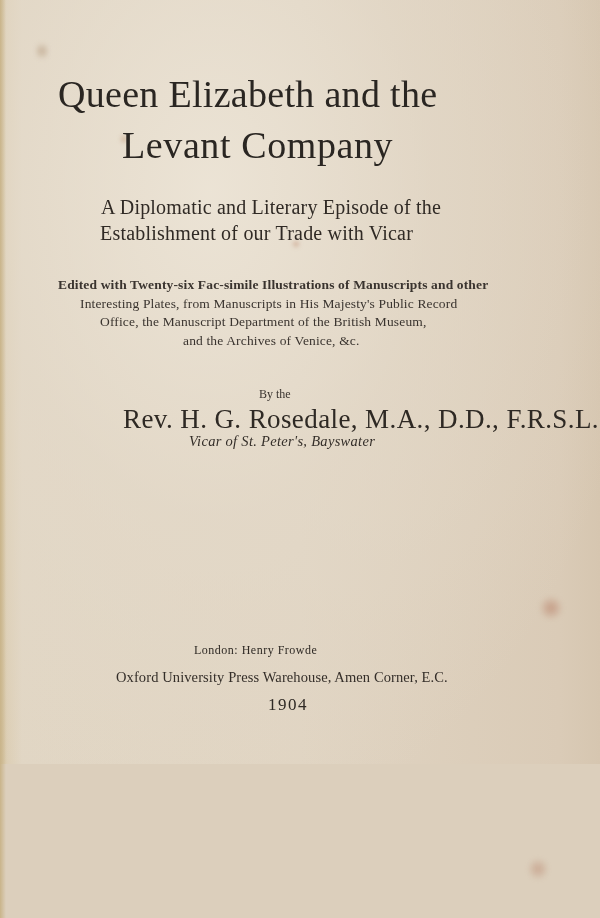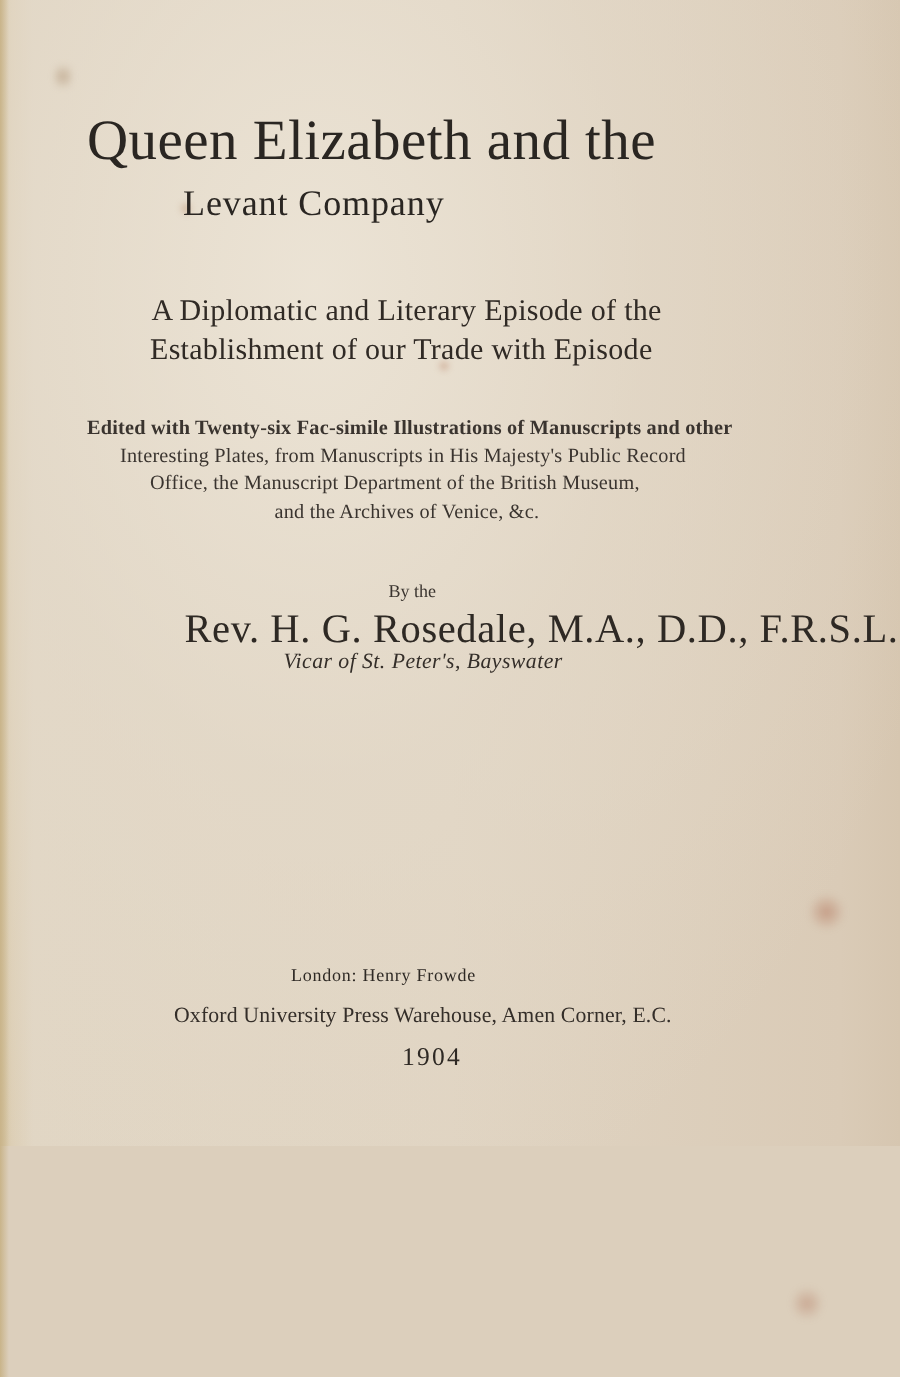--- a/index.html
+++ b/index.html
@@ -46,21 +46,21 @@
       text-align: center;
     }
     .title-1 {
       left: 58px; top: 72px;
       font-size: 38px;
       letter-spacing: 0.3px;
       color: #2a2622;
     }
     .title-2 {
       left: 122px; top: 123px;
-      font-size: 24px;
+      font-size: 38px;
       letter-spacing: 0.6px;
       color: #2a2622;
     }
     .subtitle {
       font-size: 20px;
       letter-spacing: 0.2px;
       color: #302a25;
     }
     .subtitle-1 { left: 101px; top: 196px; }
     .subtitle-2 { left: 100px; top: 222px; }
@@ -121,21 +121,21 @@
   <div class="stain stain-1"></div>
   <div class="stain stain-2"></div>
   <div class="stain stain-3"></div>
   <div class="stain stain-4"></div>
   <div class="stain stain-5"></div>
 
   <div class="line title-1">Queen Elizabeth and the</div>
   <div class="line title-2">Levant Company</div>
 
   <div class="line subtitle subtitle-1">A Diplomatic and Literary Episode of the</div>
-  <div class="line subtitle subtitle-2">Establishment of our Trade with Episode</div>
+  <div class="line subtitle subtitle-2">Establishment of our Trade with Vicar</div>
 
   <div class="line edited edited-1">Edited with Twenty-six Fac-simile Illustrations of Manuscripts and other</div>
   <div class="line edited edited-2">Interesting Plates, from Manuscripts in His Majesty's Public Record</div>
   <div class="line edited edited-3">Office, the Manuscript Department of the British Museum,</div>
   <div class="line edited edited-4">and the Archives of Venice, &amp;c.</div>
 
   <div class="line by">By the</div>
   <div class="line author">Rev. H. G. Rosedale, M.A., D.D., F.R.S.L.</div>
   <div class="line vicar">Vicar of St. Peter's, Bayswater</div>
 

